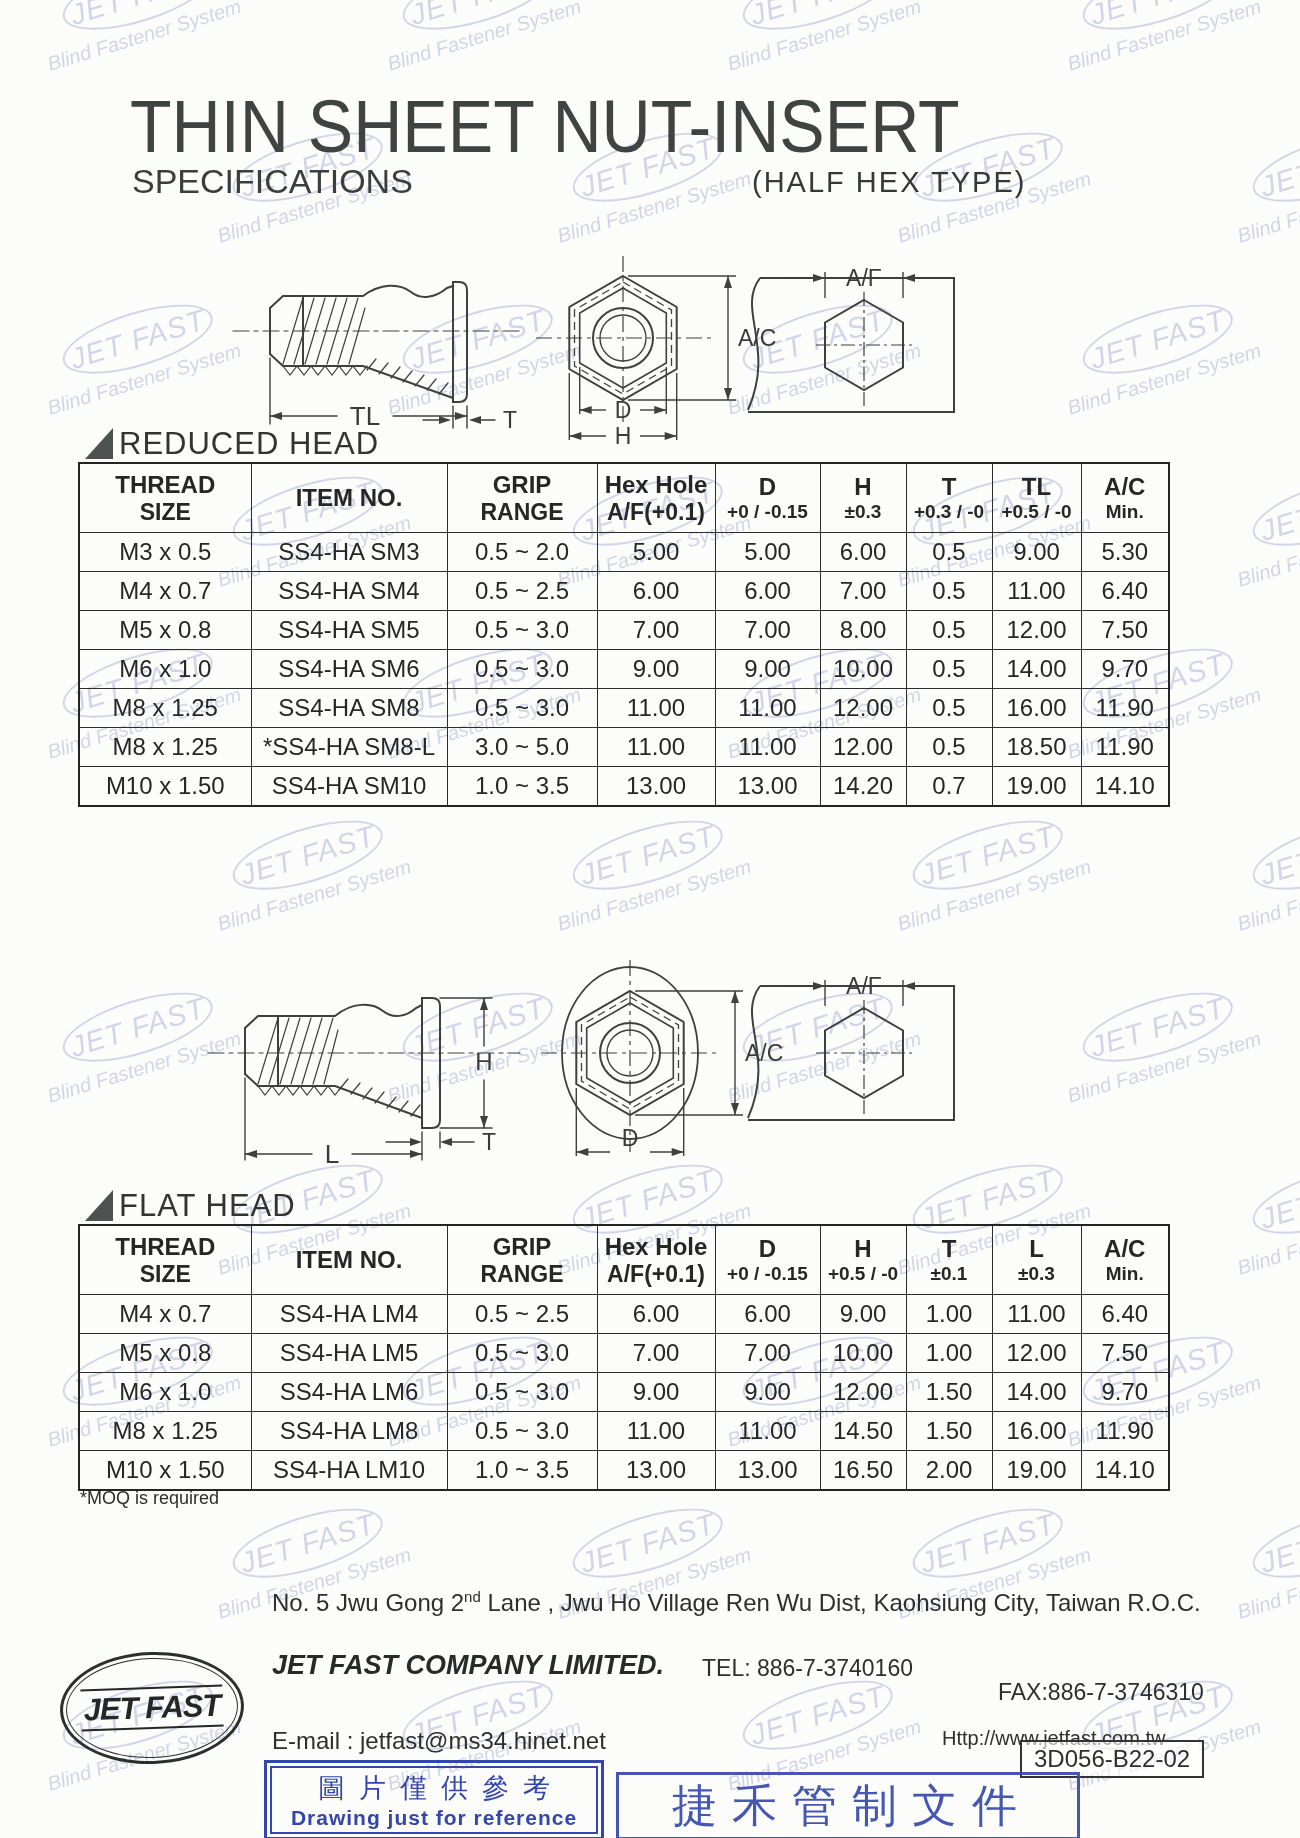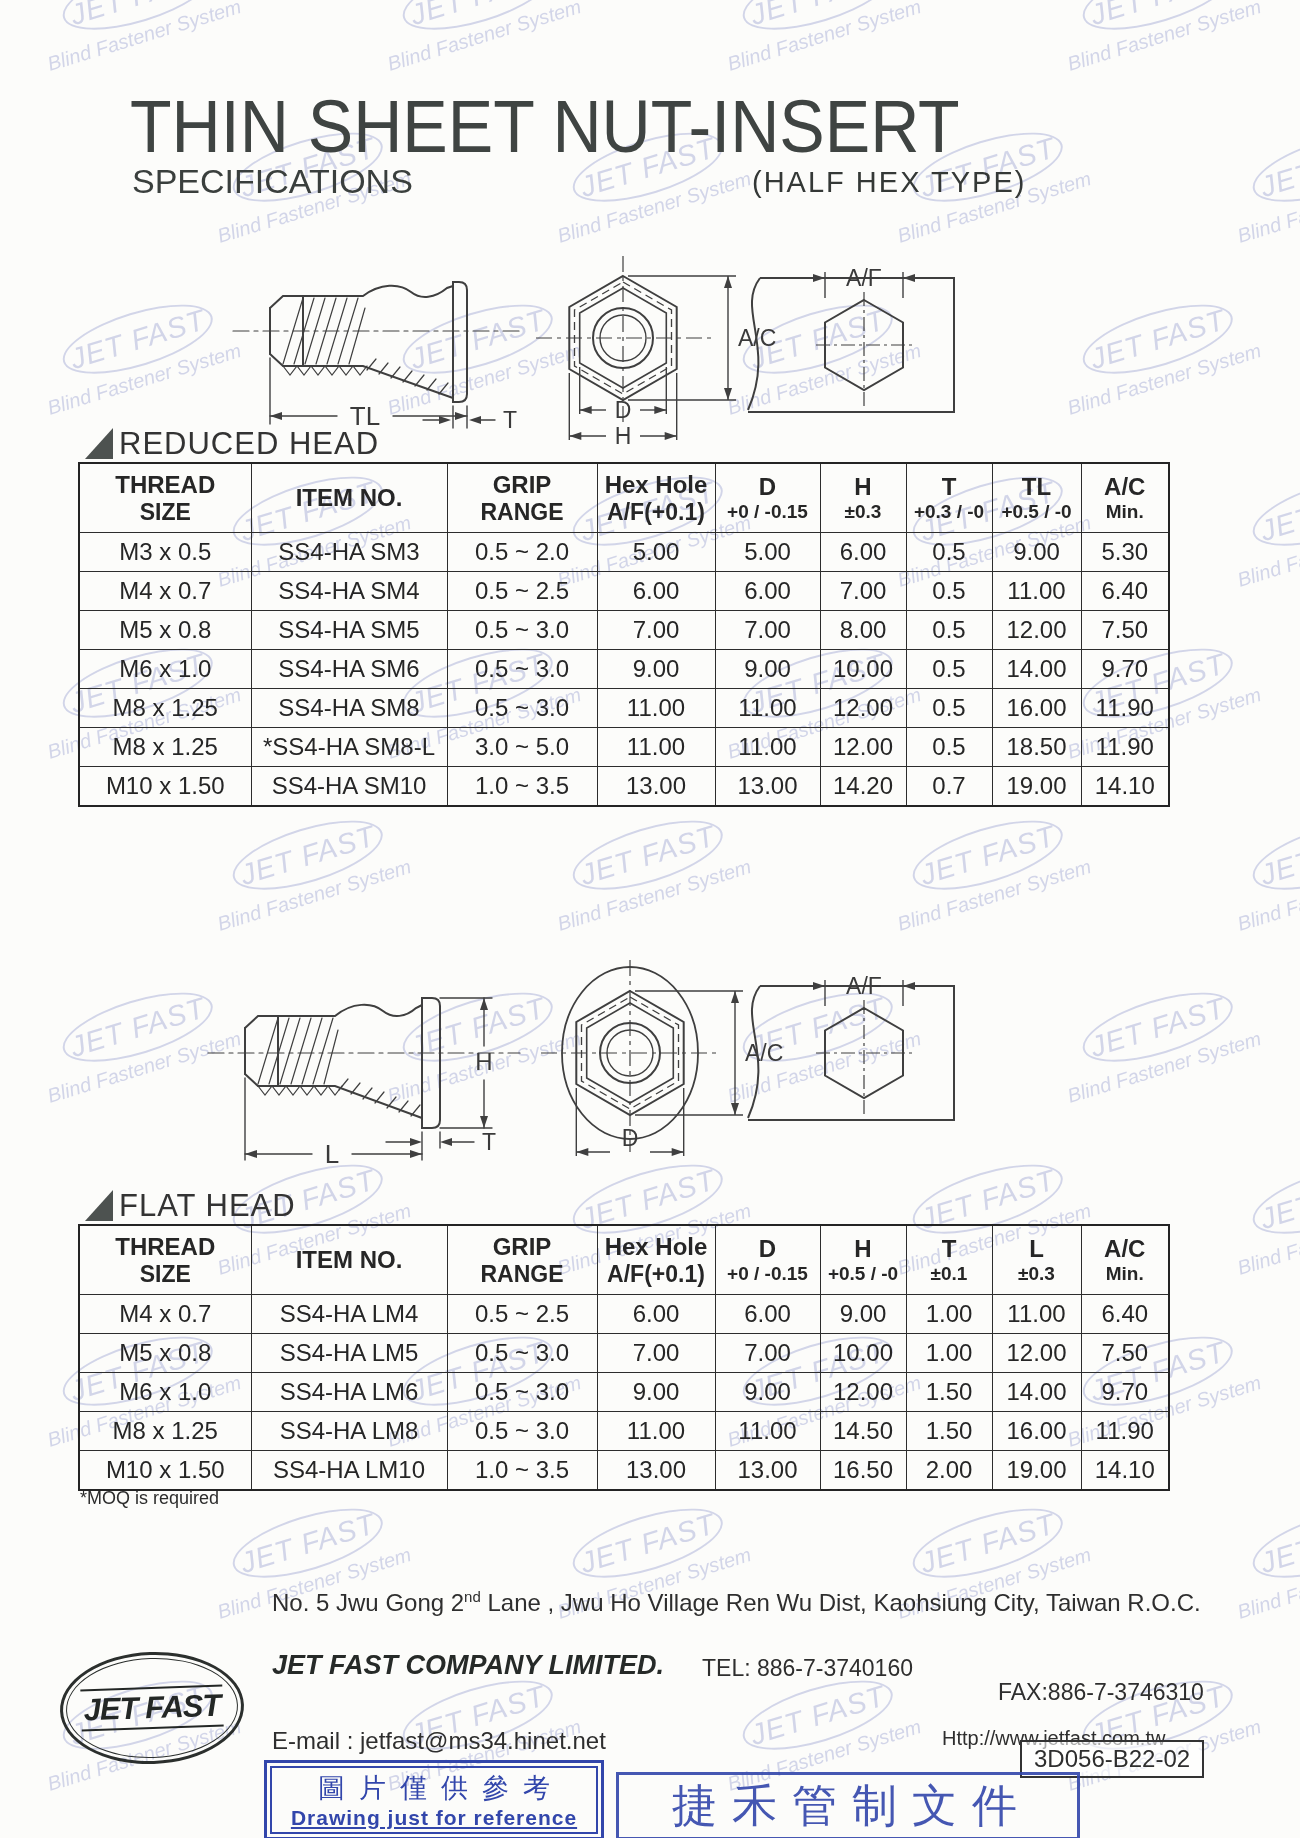--- a/index.html
+++ b/index.html
@@ -50,21 +50,21 @@
   #address sup{font-size:15px;}
   #email{left:272px;top:1727px;font-size:24px;}
   #website{left:942px;top:1727px;font-size:20px;}
   #doc-box{left:1020px;top:1740px;border:2px solid #333;padding:3px 12px;font-size:24px;background:rgba(255,255,255,.6);}
   
   .stamp{color:#3246ab;z-index:2;}
   #stamp-ref{left:264px;top:1760px;width:334px;height:74px;border:3px solid #3246ab;}
   #stamp-ref .in{position:absolute;inset:3px;border:2px solid #3246ab;display:flex;flex-direction:column;
                  align-items:center;justify-content:center;}
   #stamp-ref .cn{font-size:27px;letter-spacing:14px;text-indent:14px;}
-  #stamp-ref .en{font-size:21px;font-weight:bold;letter-spacing:1px;text-decoration:underline;}
+  #stamp-ref .en{font-size:21px;font-weight:bold;letter-spacing:1px;}
   #stamp-ctl{left:616px;top:1772px;width:458px;height:62px;border:3px solid #3246ab;
              display:flex;align-items:center;justify-content:center;opacity:.9;}
   #stamp-ctl .cn{font-size:45px;letter-spacing:15px;text-indent:8px;}
 </style>
 </head>
 <body>
 
 <div id="page">
   <div id="wm-layer">
       <div class="wm" style="left: 35px; top: -35px; color: rgb(169, 175, 216);">

